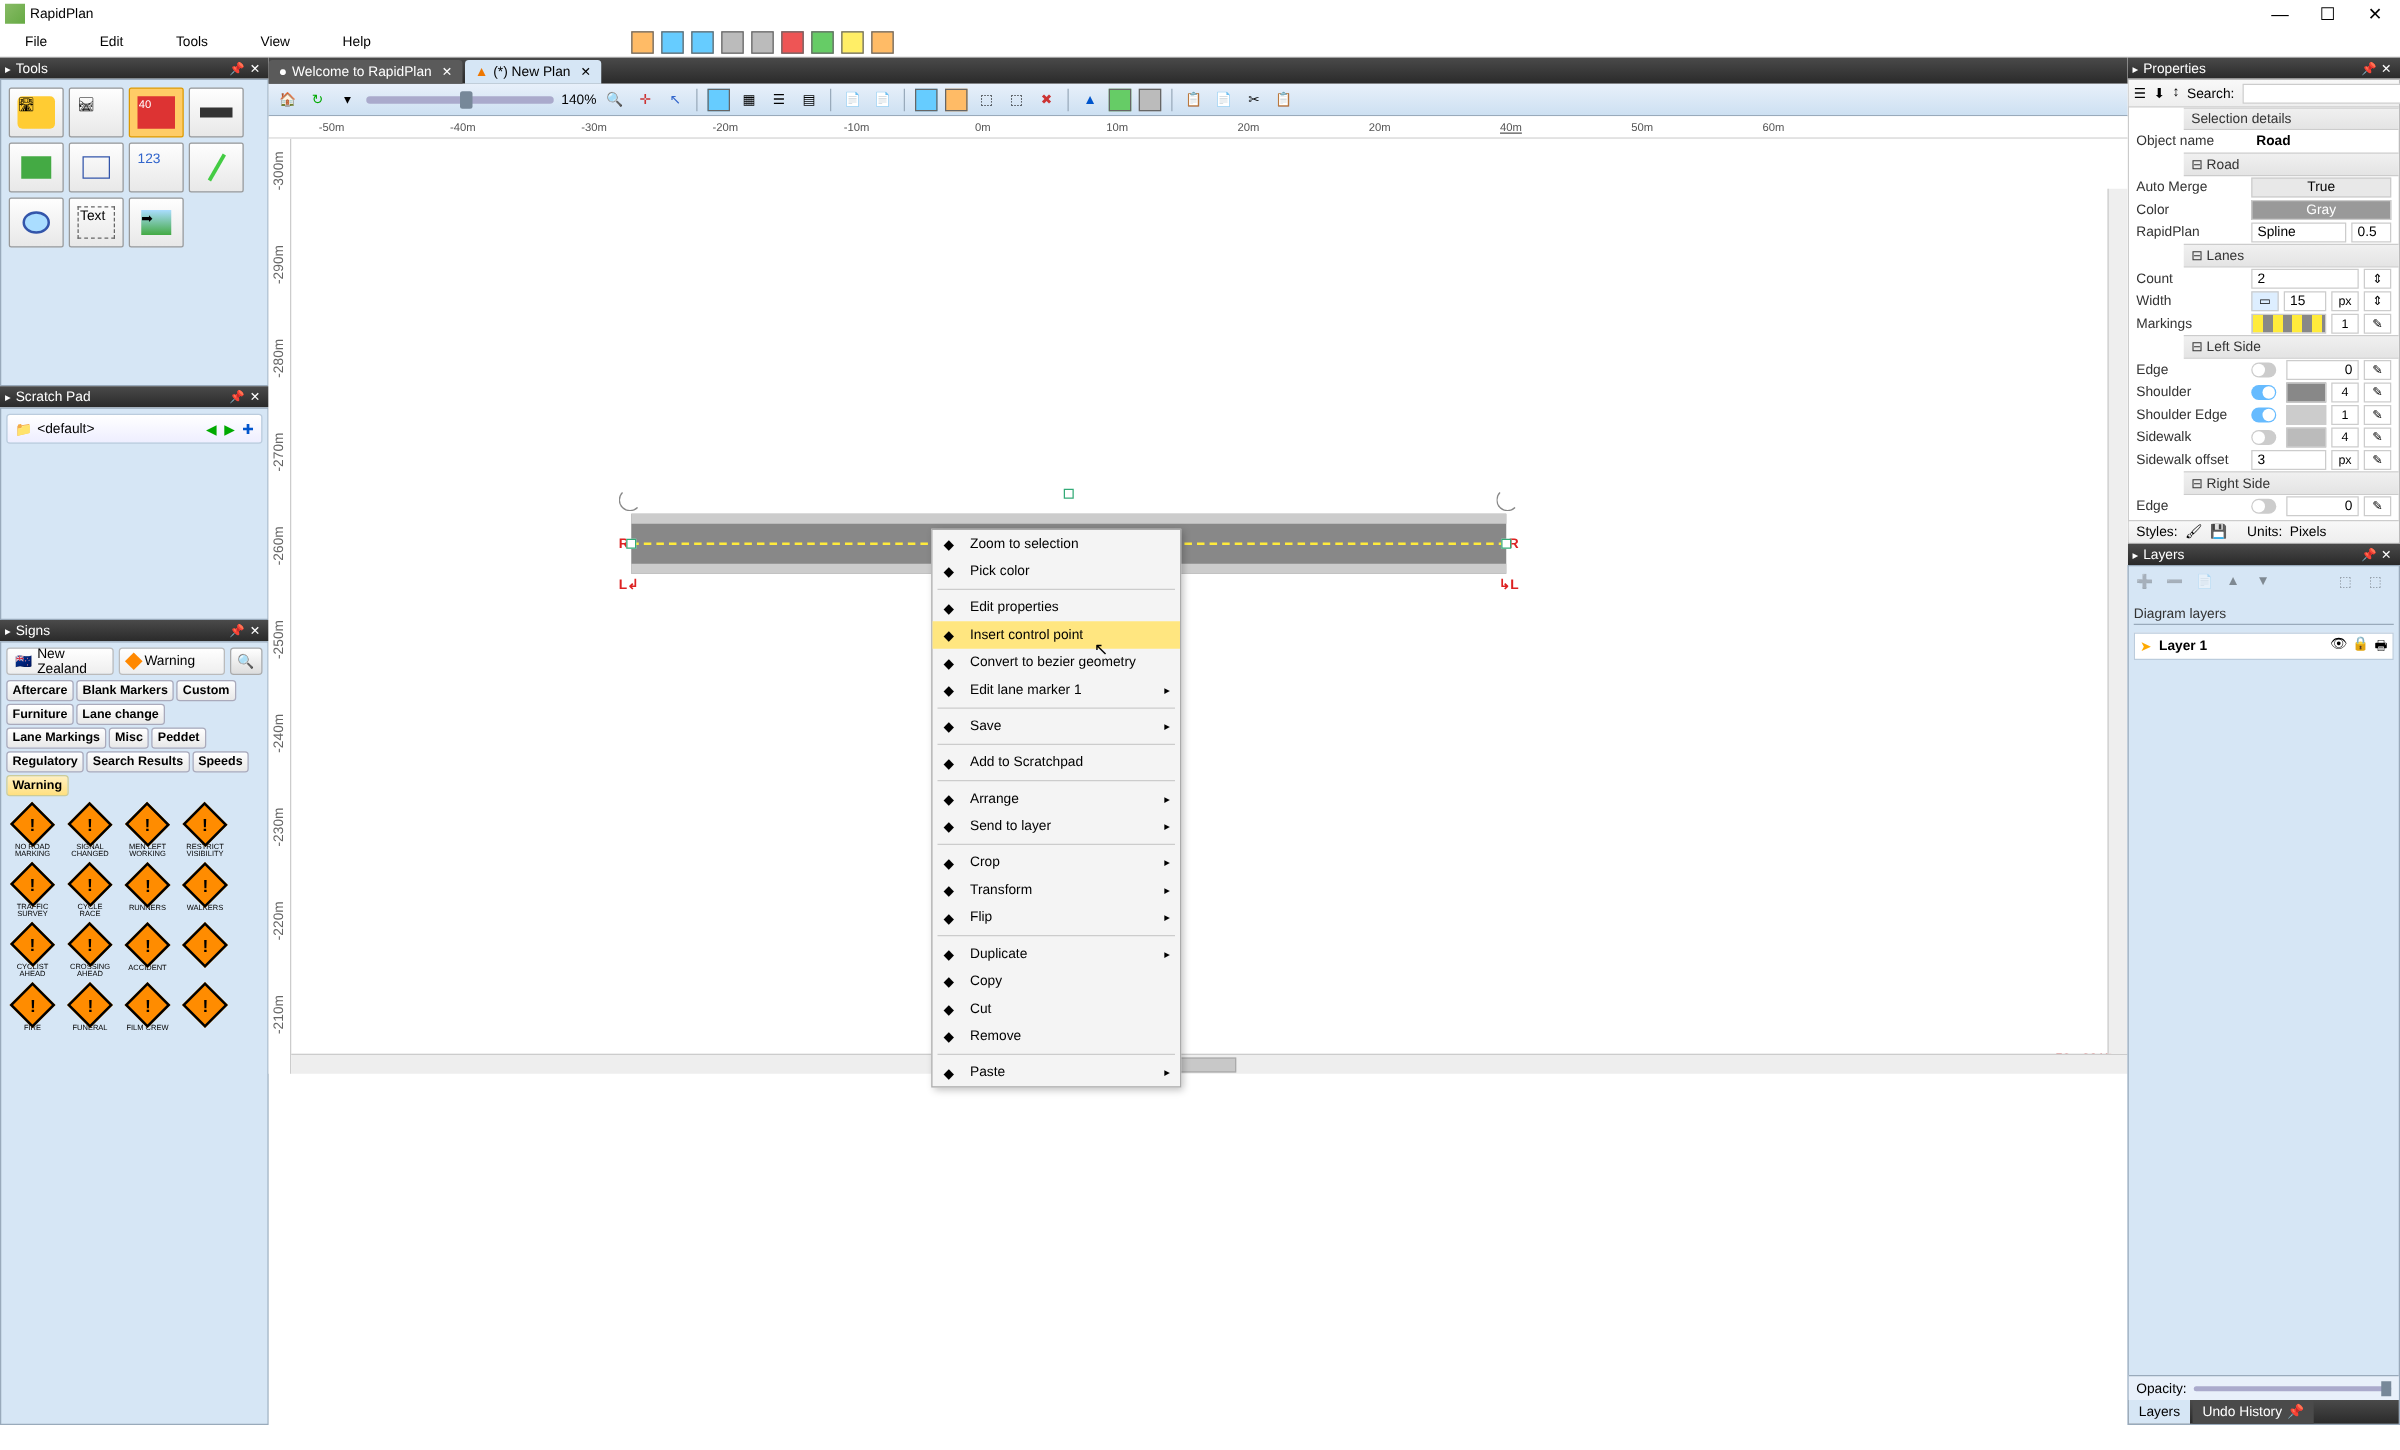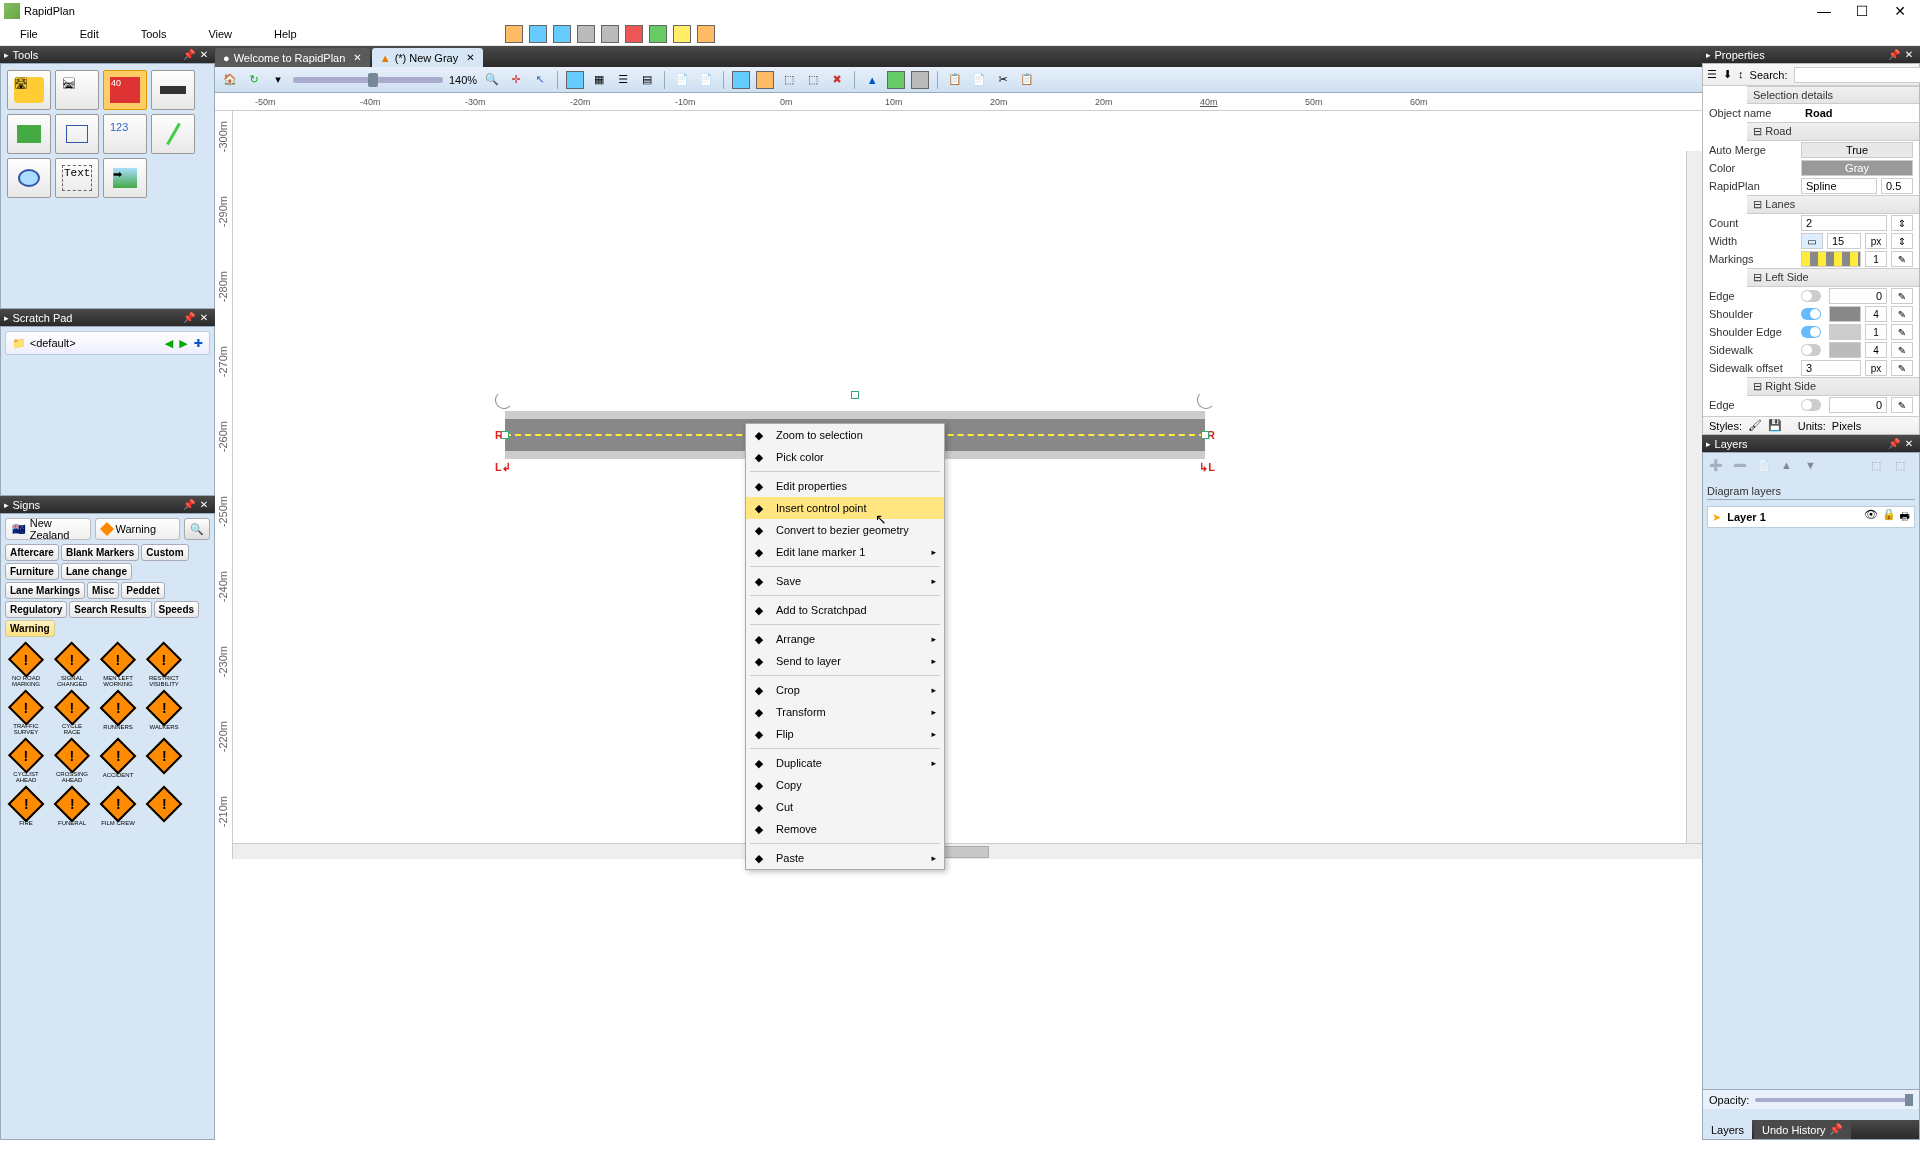--- a/index.html
+++ b/index.html
@@ -109,21 +109,21 @@
 .layers-toolbar { height: 22px; display: flex; gap: 6px; align-items: center; padding: 2px; }
 .layers-toolbar span { width:18px; height:18px; opacity:0.4; }
 .layers-title { font-size: 11px; margin: 6px 0 2px; color:#333; }
 .layers-hr { height:1px; background:#9ab; margin-bottom:6px; }
 .layer-row { background:#fff; border:1px solid #bcd; height:22px; display:flex; align-items:center; padding:0 4px; }
 .layer-row .name { font-weight: bold; }
 .layer-row .licons { margin-left:auto; display:flex; gap:4px; }
 .layers-footer-tabs { position:absolute; left:0; right:0; bottom:0; height:19px; background: linear-gradient(#4a4a4a,#2a2a2a); display:flex; }
 .layers-footer-tabs .ftab { color:#fff; padding:2px 8px; background:#4a4a4a; margin-right:2px; font-size:11px; display:flex; align-items:center; gap:4px; }
 .layers-footer-tabs .ftab.active { background:#d6e6f5; color:#000; }
-.opacity-row { position:absolute; left:0; right:0; bottom:30px; height:20px; background:#e8f0fa; display:flex; align-items:center; padding:0 6px; gap:6px; border-top:1px solid #9ab; }
+.opacity-row { position:absolute; left:0; right:0; bottom:19px; height:20px; background:#e8f0fa; display:flex; align-items:center; padding:0 6px; gap:6px; border-top:1px solid #9ab; }
 .opacity-row .oslider { flex:1; height:4px; background:#aac; border-radius:2px; position:relative; }
 .opacity-row .oslider .thumb { position:absolute; right:0; top:-4px; width:8px; height:12px; background:#789; }
 
 .status-note { position:absolute; right:12px; bottom:6px; color:#c33; font-size:11px; }
 
 
 .leftcol-inner { display:flex; flex-direction:column; height: 1094px; }
 .rightcol-inner { display:flex; flex-direction:column; height: 1094px; }
 
 
@@ -207,21 +207,21 @@
           <div class="tool-btn">
               <span style="color:#36c;">123</span>
             </div>
           <div class="tool-btn">
               <span style="background:#4c4;width:3px;height:24px;transform:rotate(30deg);"></span>
             </div>
           <div class="tool-btn">
               <span style="border:2px solid #35a;border-radius:50%;width:22px;height:18px;background:#adf;"></span>
             </div>
           <div class="tool-btn">
-              <span style="border:1px dashed #666;padding:1px;font-family:Liberation Mono, monospace;">Text</span>
+              <span style="border:1px dashed #666;padding:1px;font-family:Liberation Sans, sans-serif;">Text</span>
             </div>
           <div class="tool-btn">
               <span style="background:linear-gradient(#adf,#4a4);width:24px;height:20px;">➡</span>
             </div>
         </div>
       </div>
 
       <div class="panel-header">
         <span class="arrow">▸</span>
         <span>Scratch Pad</span>
@@ -376,21 +376,21 @@
 
   <div class="centercol">
     <div class="doc-tabs">
       <div class="doc-tab">
           <span>●</span>
           <span>Welcome to RapidPlan</span>
           <span class="x">✕</span>
         </div>
       <div class="doc-tab active">
           <span style="color:#e70;">▲</span>
-          <span>(*) New Gray</span>
+          <span>(*) New Plan</span>
           <span class="x">✕</span>
         </div>
     </div>
     <div class="canvas-toolbar">
       <span class="tbtn">🏠</span>
       <span class="tbtn" style="color:#0a0;">↻</span>
       <span class="tbtn">▾</span>
       <div class="zoom-slider">
           <div class="thumb"></div>
         </div>

